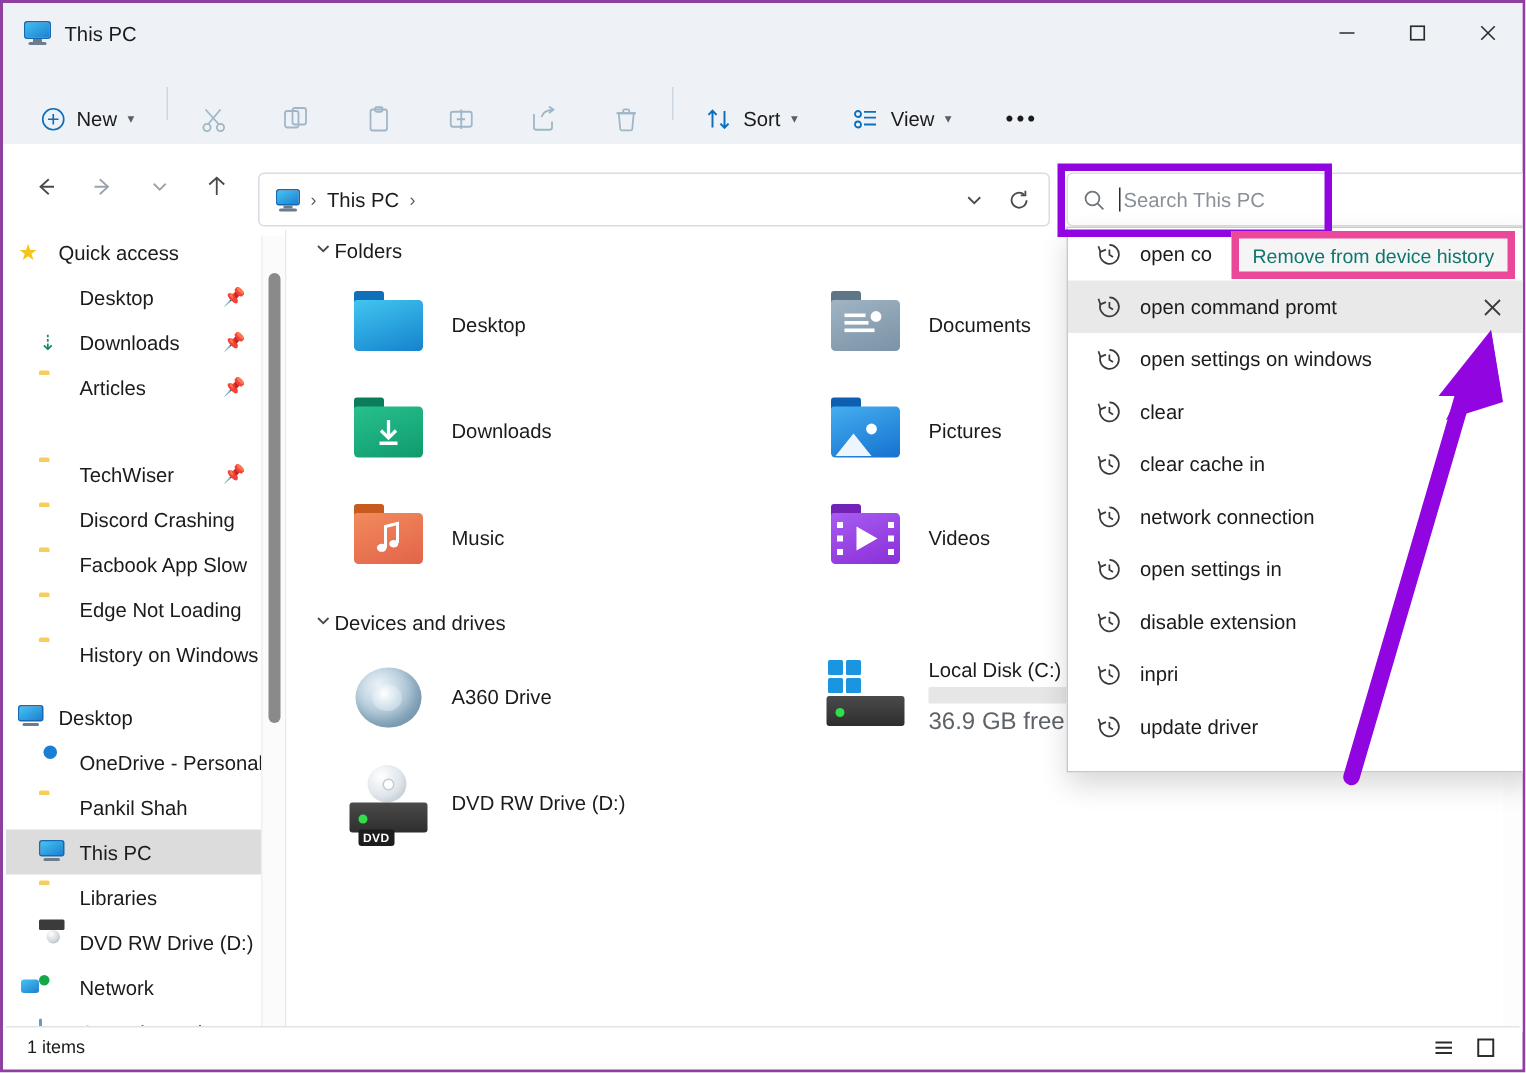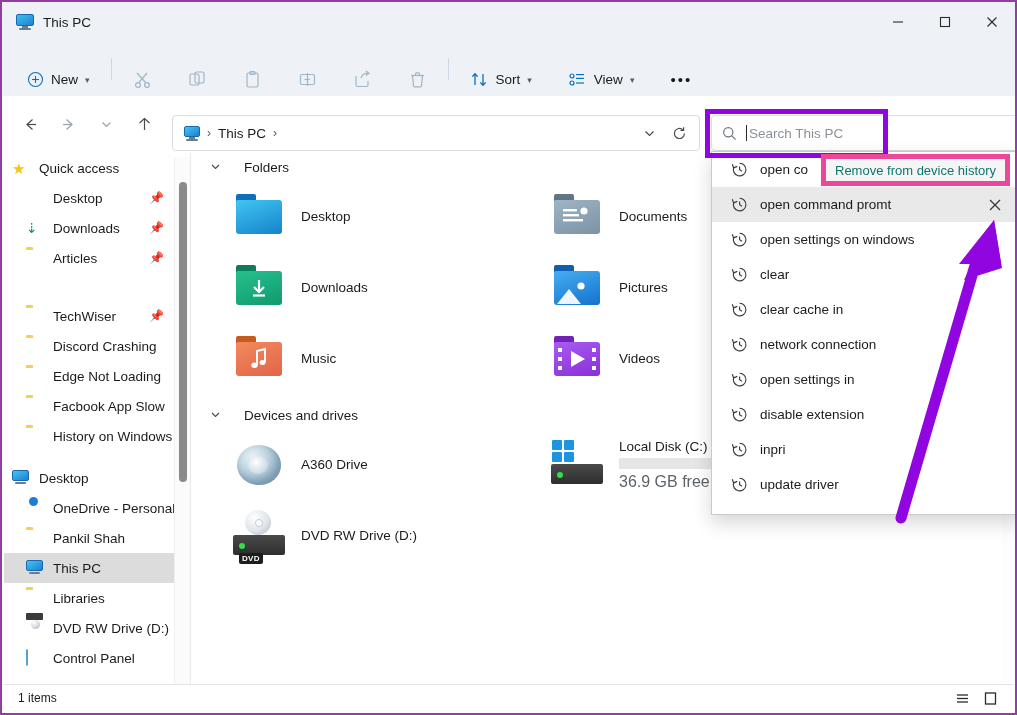--- a/index.html
+++ b/index.html
@@ -390,21 +390,21 @@
     position: absolute;
     left: 189px; top: 151px;
     width: 824px;
     height: 535px;
     background: #ffffff;
     overflow: hidden;
   }
   .group-head {
     display: flex;
     align-items: center;
-    gap: 23px;
+    gap: 2px;
     padding-left: 19px;
     height: 28px;
     font-size: 13.5px;
     color: #1b1b1b;
   }
   .group-chev { font-size: 10px; color: #4a4a4a; }
   .grid {
     display: flex;
     flex-wrap: wrap;
     padding-left: 40px;
@@ -885,25 +885,25 @@
         <span class="side-ico"><span class="ico-folder"></span></span>
         <span class="label">TechWiser</span>
         <span class="pin">📌</span>
       </div>
       <div class="side-item" style="padding-left: 22px;">
         <span class="side-ico"><span class="ico-folder"></span></span>
         <span class="label">Discord Crashing</span>
       </div>
       <div class="side-item" style="padding-left: 22px;">
         <span class="side-ico"><span class="ico-folder"></span></span>
-        <span class="label">Edge Not Loading</span>
+        <span class="label">Facbook App Slow</span>
       </div>
       <div class="side-item" style="padding-left: 22px;">
         <span class="side-ico"><span class="ico-folder"></span></span>
-        <span class="label">Facbook App Slow</span>
+        <span class="label">Edge Not Loading</span>
       </div>
       <div class="side-item" style="padding-left: 22px;">
         <span class="side-ico"><span class="ico-folder"></span></span>
         <span class="label">History on Windows</span>
       </div>
       <div style="height: 12px;"></div>
       <div class="side-item" style="padding-left: 8px;">
         <span class="side-ico"><span class="ico-monitor"><span class="s"></span><span class="b"></span></span></span>
         <span class="label">Desktop</span>
       </div>
@@ -919,20 +919,24 @@
         <span class="side-ico"><span class="ico-monitor"><span class="s"></span><span class="b"></span></span></span>
         <span class="label">This PC</span>
       </div>
       <div class="side-item" style="padding-left: 22px;">
         <span class="side-ico"><span class="ico-folder"></span></span>
         <span class="label">Libraries</span>
       </div>
       <div class="side-item" style="padding-left: 22px;">
         <span class="side-ico"><span class="ico-dvd"><span class="disc"></span><span class="body"></span></span></span>
         <span class="label">DVD RW Drive (D:)</span>
+      </div>
+      <div class="side-item" style="padding-left: 22px;">
+        <span class="side-ico"><span class="ico-network"><span class="m"></span><span class="g"></span></span></span>
+        <span class="label">Network</span>
       </div>
       <div class="side-item" style="padding-left: 22px;">
         <span class="side-ico"><span class="ico-control"></span></span>
         <span class="label">Control Panel</span>
       </div>
     </div>
   <div class="side-scroll">
     <div class="side-thumb"></div>
   </div>
   <div class="side-vline"></div>

